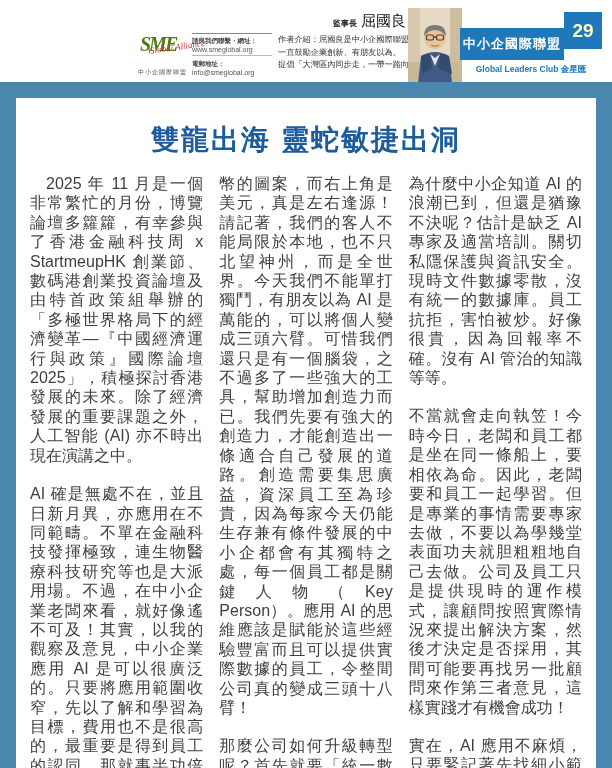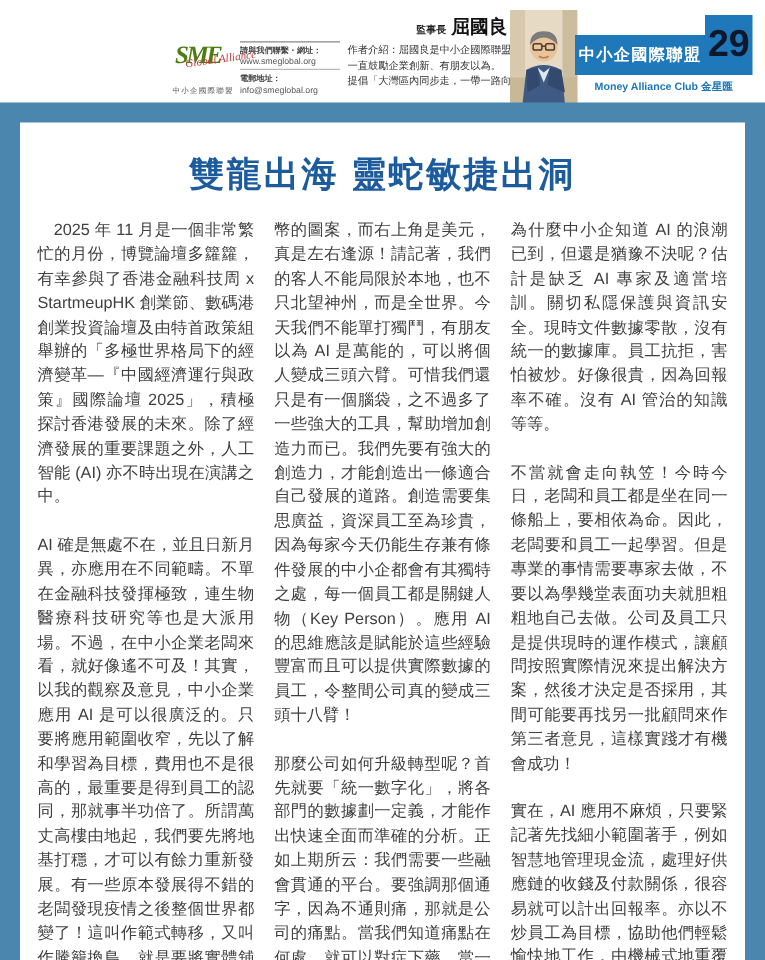--- a/index.html
+++ b/index.html
@@ -32,50 +32,50 @@
 
   .contact { position:absolute; left:192px; top:33px; width:80px; border-top:1px solid #888; padding-top:3px; }
   .contact .grp { margin-bottom:4px; }
   .contact .lbl { font-size:6.5px; color:#444; font-weight:bold; line-height:8px; white-space:nowrap; }
   .contact .val { font-size:7px; color:#555; line-height:9px; border-bottom:1px solid #bbb; padding-bottom:1px; white-space:nowrap; }
   .contact .grp:last-child .val { border-bottom:none; }
 
   .author { position:absolute; left:278px; top:12px; width:128px; }
   .author-name-row { text-align:right; margin-bottom:3px; white-space:nowrap; }
   .author-role { font-size:8px; color:#222; font-weight:bold; margin-right:4px;padding-left:20px; }
-  .author-name { font-size:15px; color:#111; font-weight:bold; }
+  .author-name { font-size:15px; color:#111; font-weight:normal; }
   .author-intro { font-size:8.2px; color:#333; line-height:12.5px; white-space:nowrap; }
 
   .photo { position:absolute; left:408px; top:8px; width:54px; height:84px; overflow:hidden;
            background:linear-gradient(180deg,#e8ddc9 0%,#ddd2bd 45%,#cfc2ab 100%); }
   .photo svg { display:block; }
 
   .badge { position:absolute; right:10px; top:12px; width:142px; }
   .badge-bar { position:relative; height:48px; }
   .badge-org {
     position:absolute; left:0; top:16px; width:104px; height:32px;
     background:#1e78ba; color:#fff; font-size:13px; font-weight:bold;
     display:flex; align-items:center; justify-content:center; letter-spacing:1px; white-space:nowrap;
   }
   .badge-num {
-    position:absolute; left:104px; top:0; width:38px; height:48px;
-    background:#1e78ba; color:#0f172a; font-size:30px; font-weight:bold;
+    position:absolute; left:104px; top:0; width:38px; height:37px;
+    background:#1e78ba; color:#fef9c3; font-size:19px; font-weight:bold;
     display:flex; align-items:center; justify-content:center;
   }
   .badge-sub { margin-top:4px; text-align:center; font-size:8.5px; color:#1e78ba; font-weight:bold; white-space:nowrap; }
 
   
   .band { position:absolute; top:82px; left:0; width:612px; height:686px; background:#4a86ad; }
   .card { position:absolute; top:16px; left:16px; width:580px; height:746px; background:#ffffff; padding:24px 14px 0 14px; }
 
   .title { text-align:center; color:#1c5c9e; font-weight:bold; font-size:28px; line-height:36px; letter-spacing:2px; }
 
   .cols { display:grid; grid-template-columns:repeat(3,1fr); gap:0 16px; margin-top:16px; }
   .col p {
-    font-size:13px; line-height:19.4px; color:#3f3f3f;
+    font-size:16px; line-height:19.4px; color:#3f3f3f;
     text-align:justify; text-justify:inter-ideograph;
     margin-bottom:19px;
   }
   .col p.indent { text-indent:1em; }
 </style>
 </head>
 <body>
 
 <div class="page">
 
@@ -129,21 +129,21 @@
         <line x1="25.5" y1="29" x2="28.5" y2="29" stroke="#4a3a2e" stroke-width="1.2"></line>
         <path d="M23 37 Q27 39.5 31 37" fill="none" stroke="#b0825c" stroke-width="1.2"></path>
       </svg>
     </div>
 
     <div class="badge">
       <div class="badge-bar">
         <div class="badge-org">中小企國際聯盟</div>
         <div class="badge-num">29</div>
       </div>
-      <div class="badge-sub">Money Alliance Club 金星匯</div>
+      <div class="badge-sub">Global Leaders Club 金星匯</div>
     </div>
   </div>
 
   <div class="band">
     <div class="card">
       <div class="title">
         <div>雙龍出海 靈蛇敏捷出洞</div>
       </div>
       <div class="cols">
         <div class="col">

